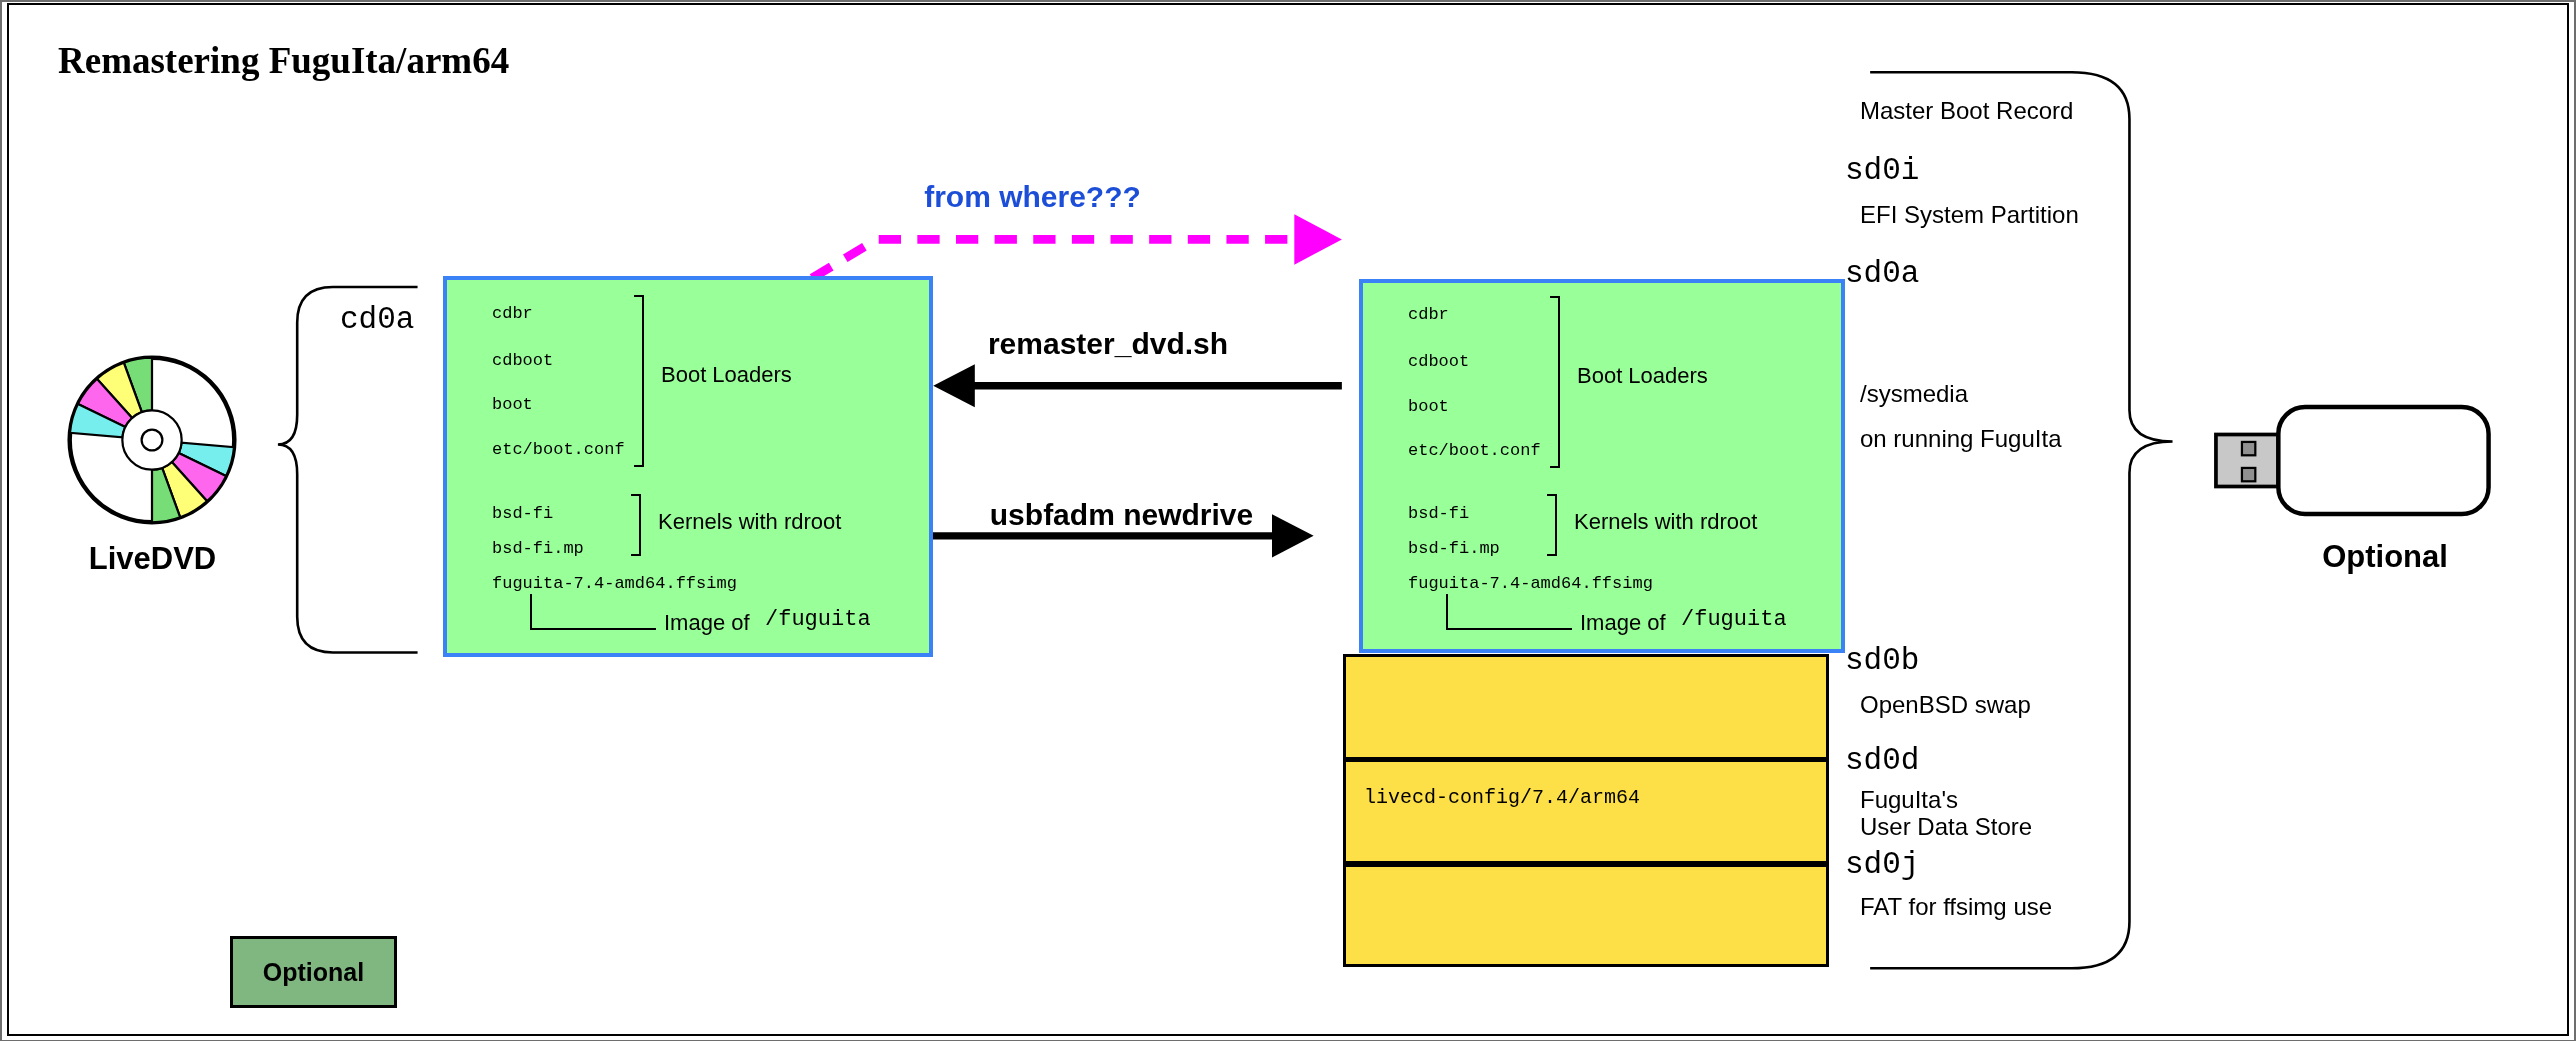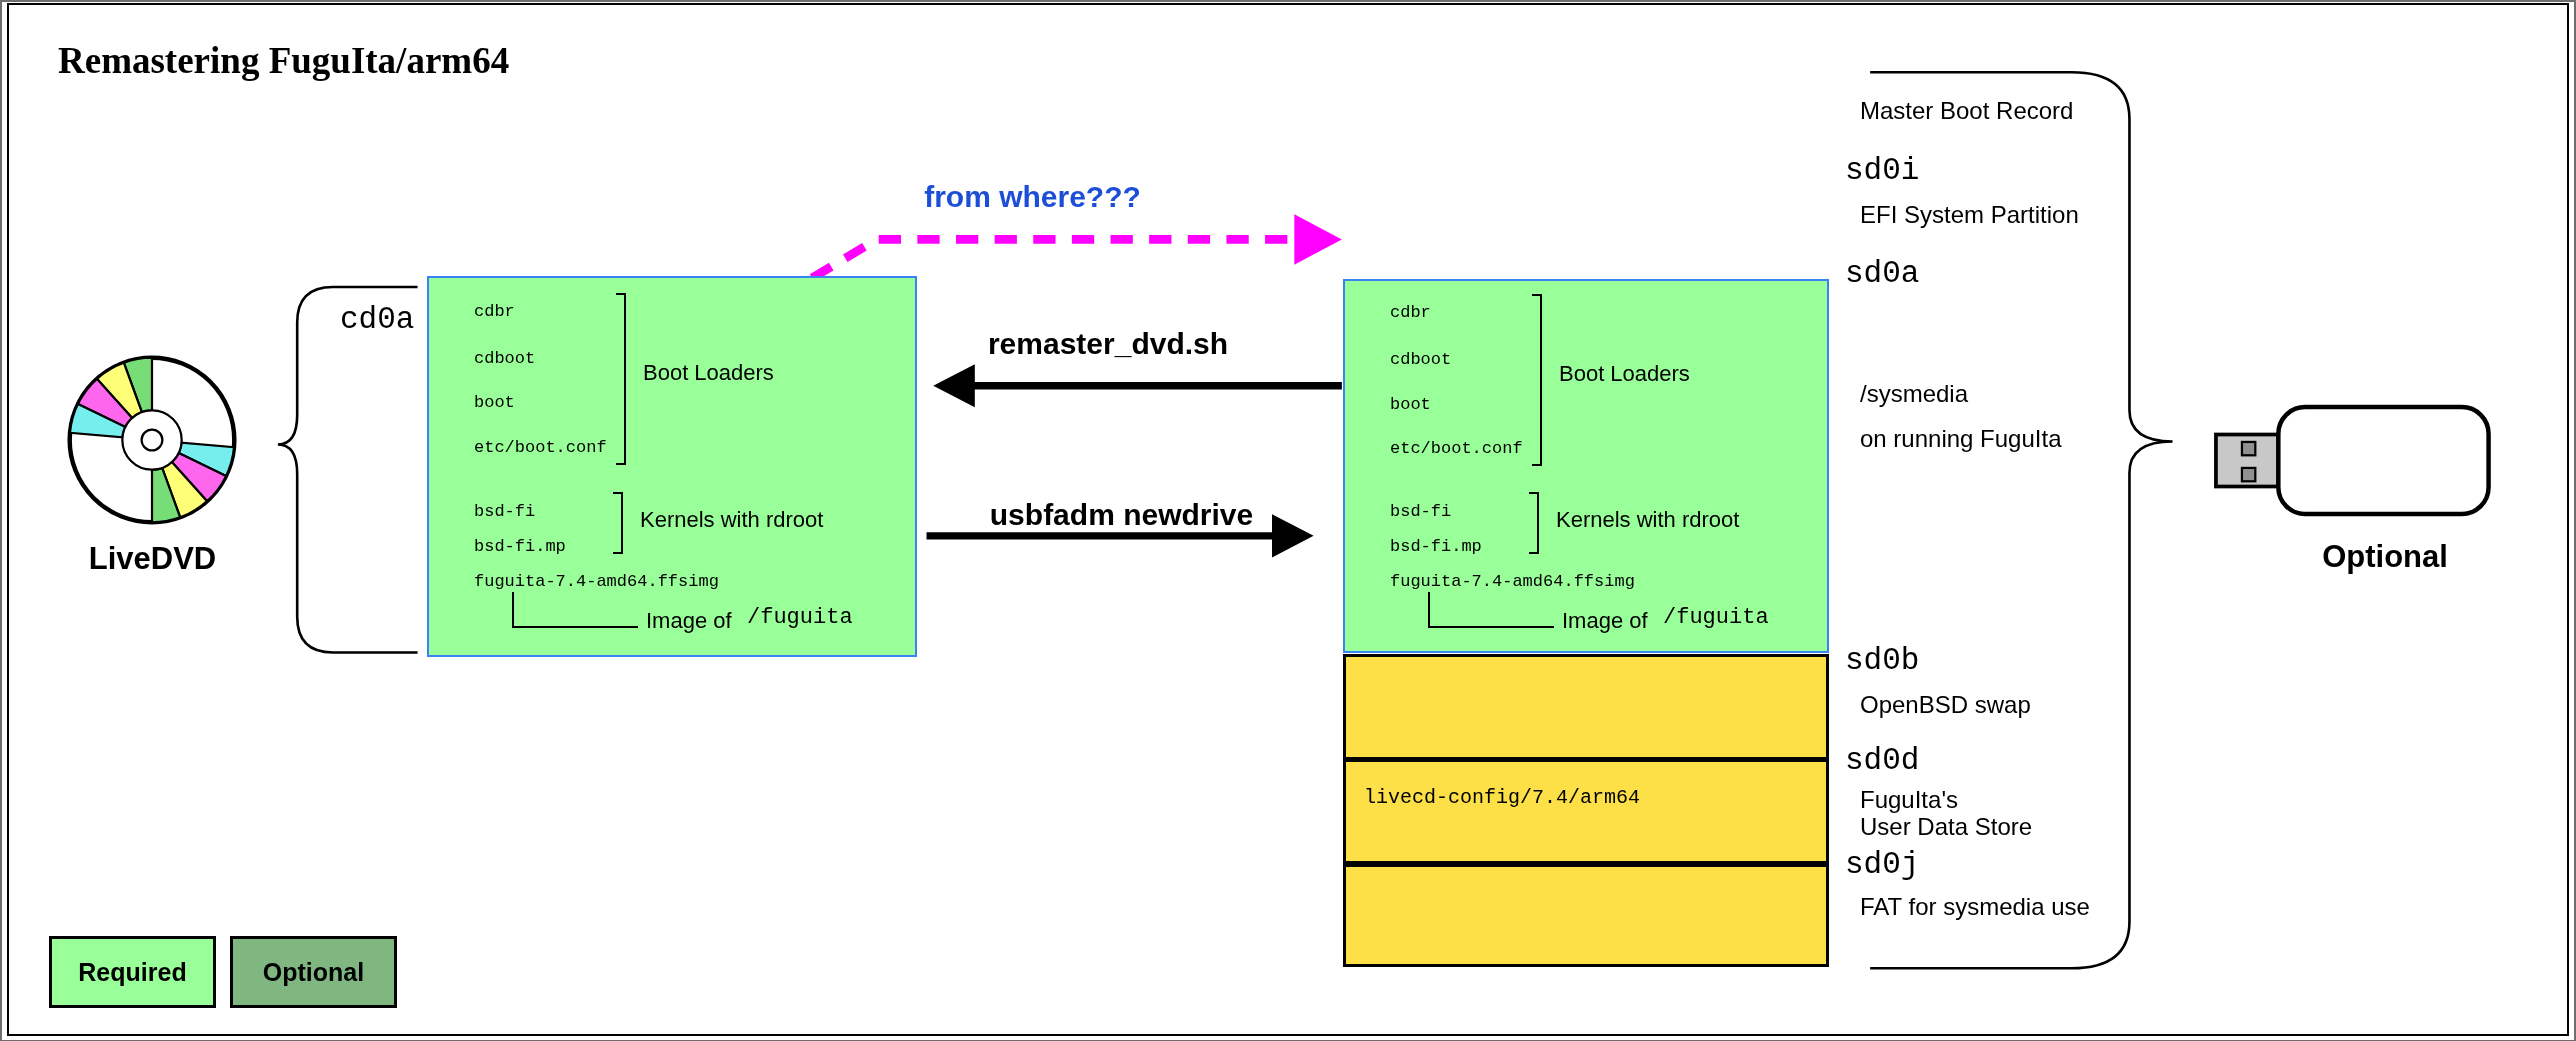--- a/index.html
+++ b/index.html
@@ -8,21 +8,21 @@
   .outer-frame{position:absolute;inset:0;border:2.2px solid #6e6e6e;pointer-events:none;}
   .inner-frame{position:absolute;left:7.4px;top:3px;right:7.4px;bottom:6px;border:2.2px solid #000;pointer-events:none;}
   .abs{position:absolute;white-space:nowrap;}
   .title{font-family:"Liberation Serif",serif;font-weight:bold;font-size:37px;}
   .mono{font-family:"Liberation Mono","DejaVu Sans Mono",monospace;font-weight:normal;}
   .sans{font-family:"Liberation Sans",sans-serif;}
   .partname{font-size:31px;}
   .rightlabel{font-size:24px;}
   .greenbox{position:absolute;background:#99FF99;box-sizing:border-box;}
   .darkbox{position:absolute;background:#fde047;box-sizing:border-box;border:3px solid #000;}
-  .thick{border:2px solid #3b82f6;}
+  .thick{border:4px solid #3b82f6;margin-left:16px;}
   .thin{border:3px solid #000;}
   .fsitem{font-size:17px;}
   .fslabel{font-size:22px;}
   .bracket{position:absolute;width:10.4px;border:2.2px solid #000;border-left:none;box-sizing:border-box;}
   .elbow{position:absolute;border-left:2.2px solid #000;border-bottom:2.2px solid #000;box-sizing:border-box;}
   .arrowlabel{font-weight:bold;font-size:30px;text-align:center;}
   .magenta{color:#1d4ed8;}
   .legendbox{position:absolute;width:167px;height:72px;border:3.7px solid #000;box-sizing:border-box;
              display:flex;align-items:center;justify-content:center;font-weight:bold;font-size:25px;}
   svg{display:block;}
@@ -125,31 +125,28 @@
   <div class="abs sans rightlabel" style="left:1860px;top:201px;">EFI System Partition</div>
   <div class="abs mono partname" style="left:1845px;top:256px;">sd0a</div>
   <div class="abs sans rightlabel" style="left:1860px;top:380px;">/sysmedia</div>
   <div class="abs sans rightlabel" style="left:1860px;top:425px;">on running FuguIta</div>
   <div class="abs mono partname" style="left:1845px;top:643px;">sd0b</div>
   <div class="abs sans rightlabel" style="left:1860px;top:691px;">OpenBSD swap</div>
   <div class="abs mono partname" style="left:1845px;top:743px;">sd0d</div>
   <div class="abs sans rightlabel" style="left:1860px;top:786px;">FuguIta's</div>
   <div class="abs sans rightlabel" style="left:1860px;top:813px;">User Data Store</div>
   <div class="abs mono partname" style="left:1845px;top:847px;">sd0j</div>
-  <div class="abs sans rightlabel" style="left:1860px;top:893px;">FAT for sysmedia use</div>
+  <div class="abs sans rightlabel" style="left:1860px;top:893px;">FAT for ffsimg use</div>
 
   <svg class="abs" style="left:2210px;top:401px;" width="286" height="119" viewBox="0 0 385 160">
     <rect x="8" y="45" width="84" height="70" fill="#C8C8C8" stroke="#000" stroke-width="5"></rect>
     <rect x="43" y="55" width="18" height="18" fill="#909090" stroke="#000" stroke-width="3"></rect>
     <rect x="43" y="90" width="18" height="18" fill="#909090" stroke="#000" stroke-width="3"></rect>
     <rect x="92" y="8" width="283" height="144" rx="36" ry="36" fill="#fff" stroke="#000" stroke-width="6"></rect>
   </svg>
   <div class="abs" style="left:2296px;top:539px;width:178px;text-align:center;font-weight:bold;font-size:31px;">Optional</div>
 
-  <div class="legendbox" style="left:49px;top:936px;background:#99FF99;">
-    <span>Required</span>
-  </div>
   <div class="legendbox" style="left:230px;top:936px;background:#80B780;">
     <span>Optional</span>
   </div>
 
 </div>
 
 
 </body></html>

